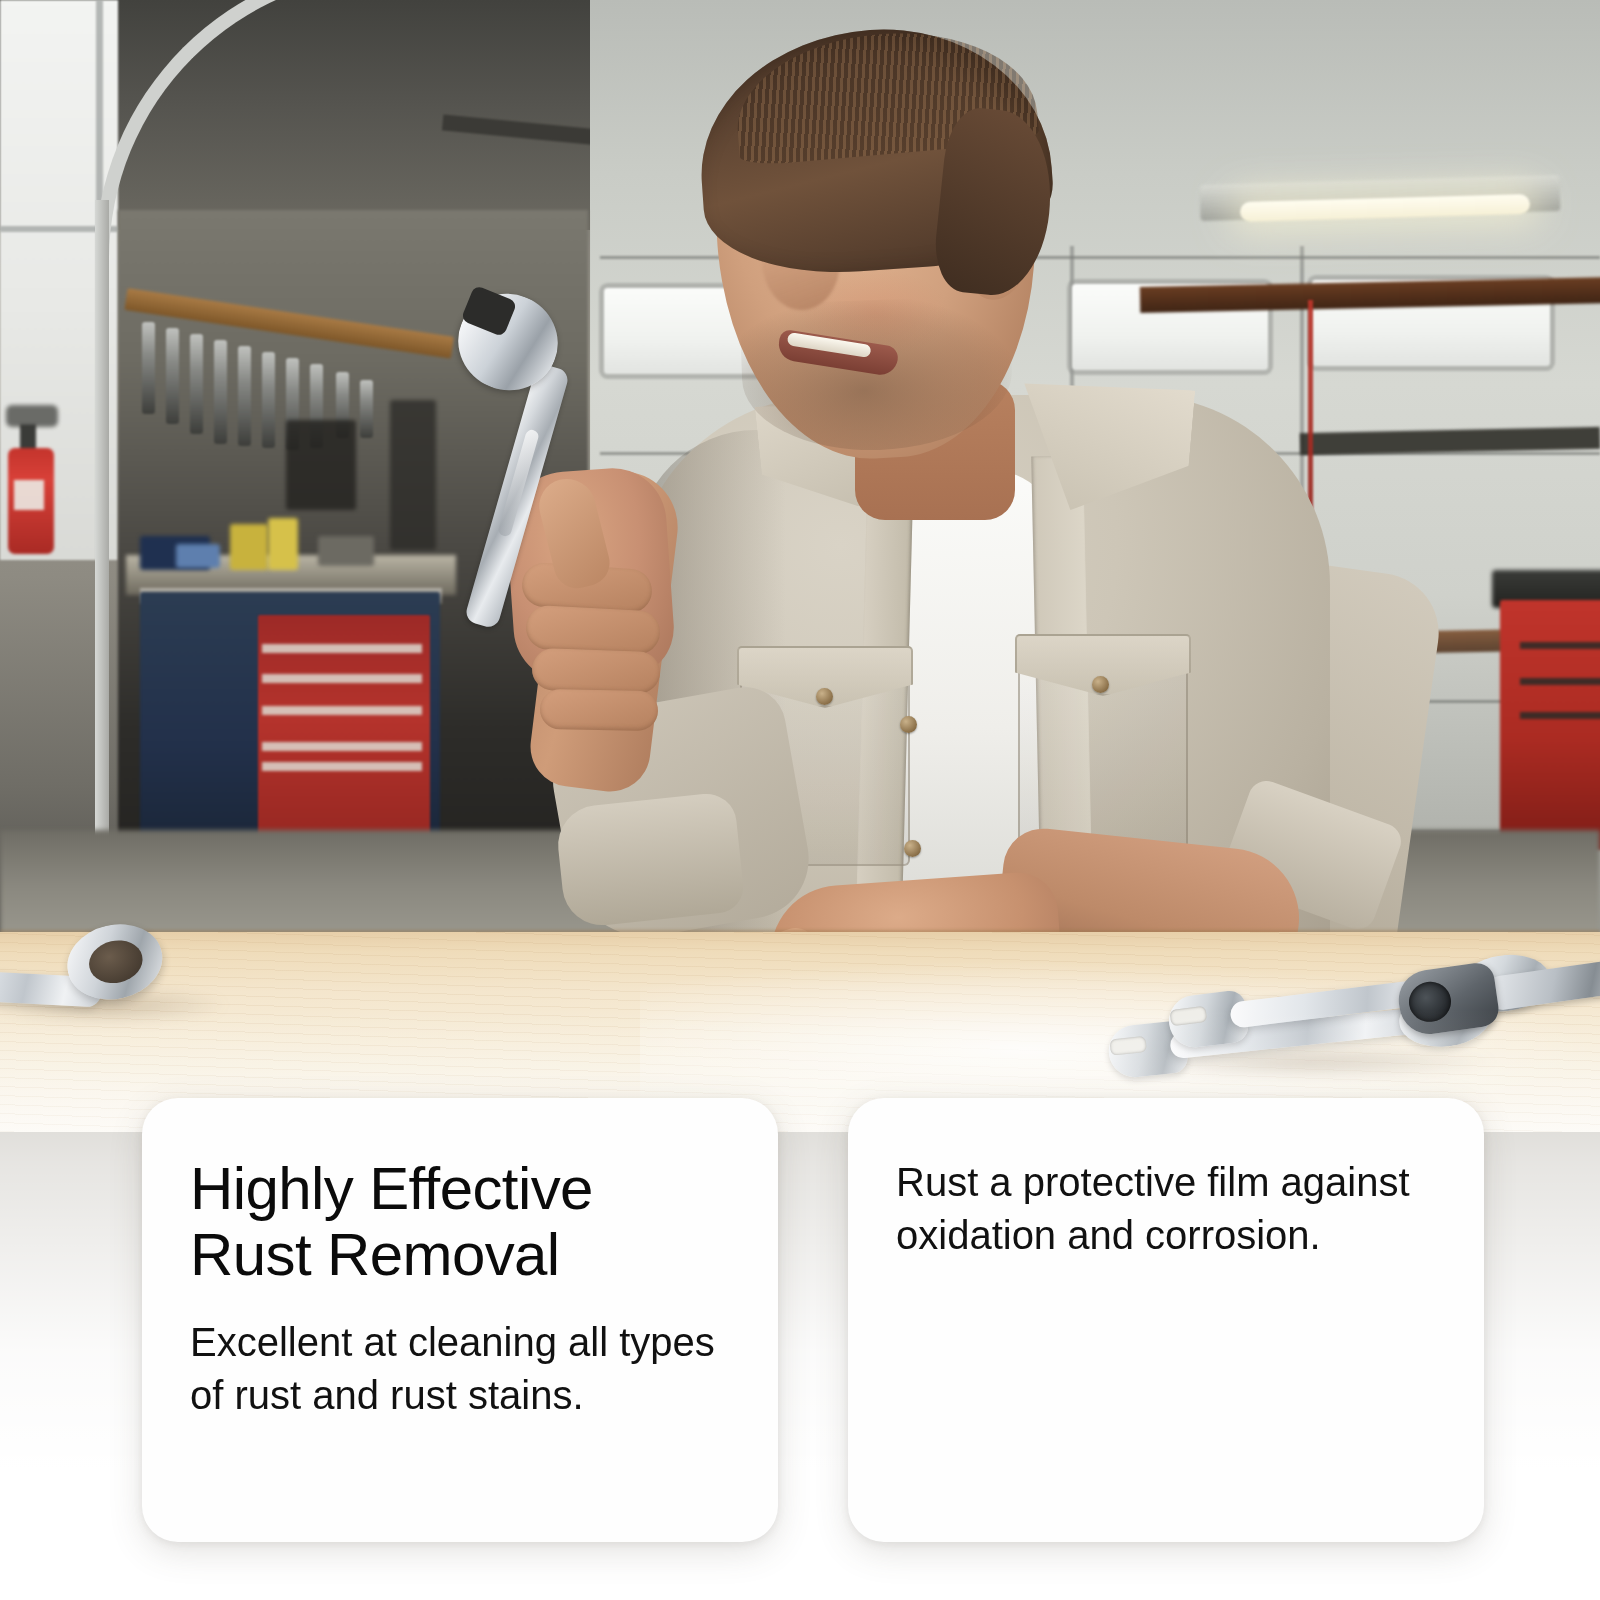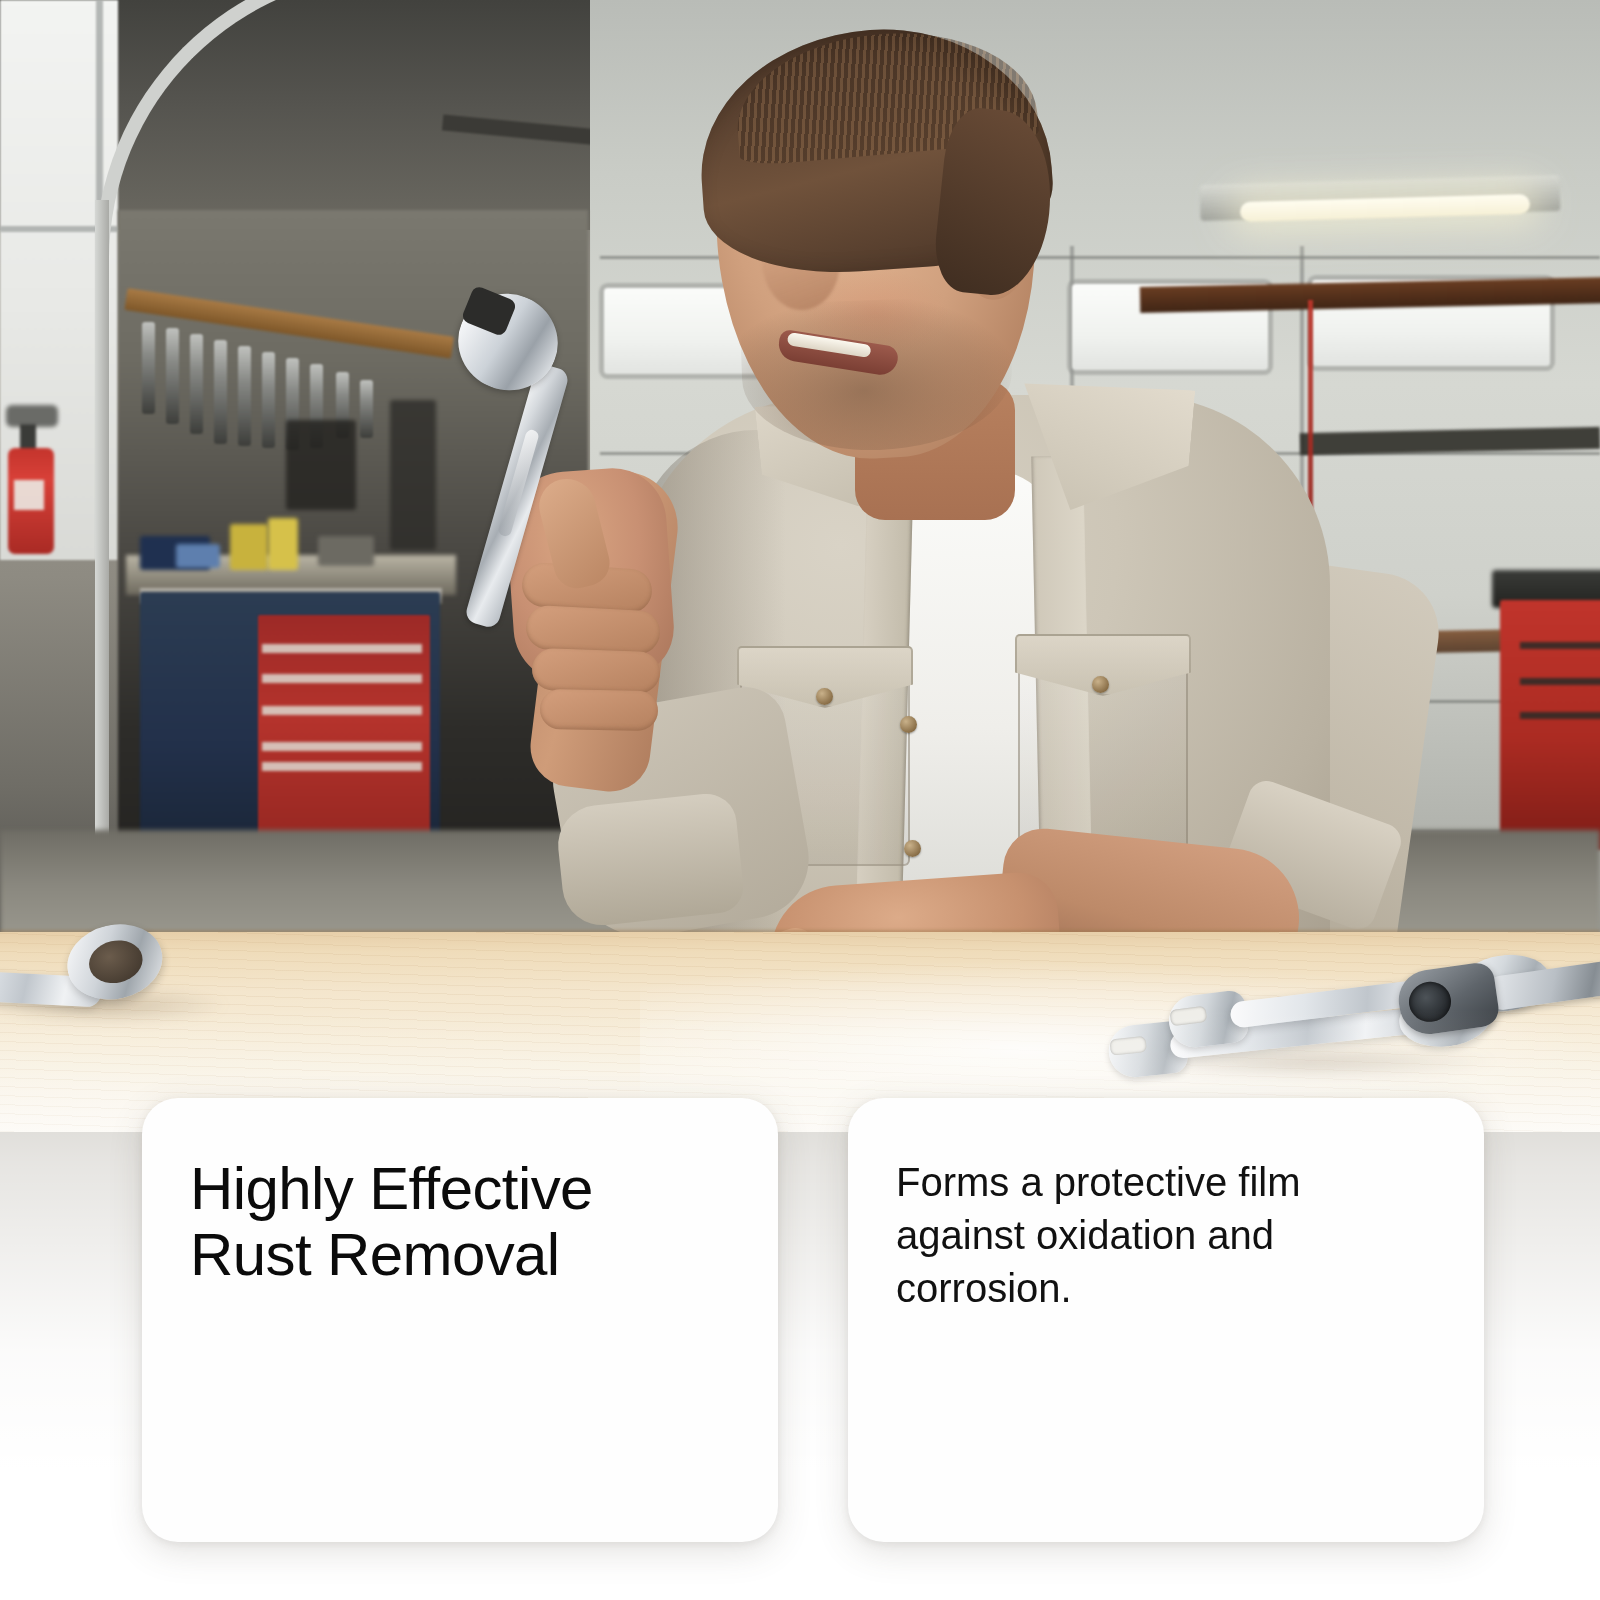--- a/index.html
+++ b/index.html
@@ -719,20 +719,21 @@
     </div>
 
     <div class="bottom-fade"></div>
   </div>
 
   <div id="cards">
 
     <div class="card">
       <h2 class="card-title">Highly Effective
 Rust Removal</h2>
+      <p class="card-desc">Excellent at cleaning all types of rust and rust stains.</p>
     </div>
 
     <div class="card">
-      <p class="card-desc">Forms a protective film against oxidation and corrosion.</p>
+      <p class="card-desc">Rust a protective film against oxidation and corrosion.</p>
     </div>
 
   </div>
 </div>
 
 </body></html>

